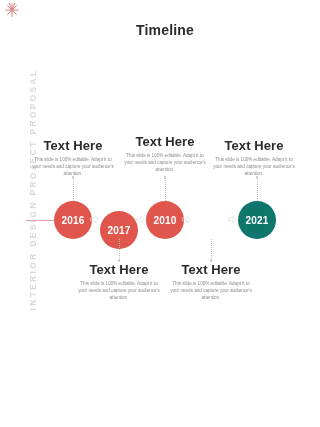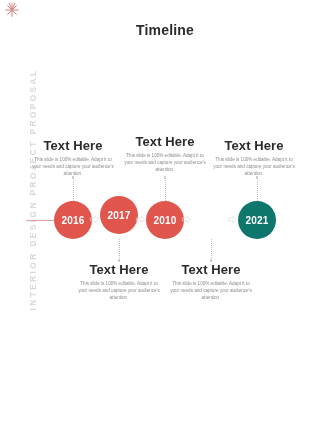--- a/index.html
+++ b/index.html
@@ -116,21 +116,21 @@
 <div id="page-title">Timeline</div>
 
 <div id="timeline">
 
   <div class="lead-line"></div>
 
   <div class="node" style="left:54px;top:201px;width:38px;height:38px;background:#e0564d;">
     <span>2016</span>
   </div>
 
-  <div class="node" style="left:100px;top:196px;width:38px;height:38px;background:#e0564d;text-align:center;">
+  <div class="node" style="left:100px;top:211px;width:38px;height:38px;background:#e0564d;text-align:center;">
     <span>2017</span>
   </div>
 
   <div class="node" style="left:146px;top:201px;width:38px;height:38px;background:#e0564d;">
     <span>2010</span>
   </div>
 
 
   <div class="node" style="left:238px;top:201px;width:38px;height:38px;background:#0f766e;">
     <span>2021</span>

